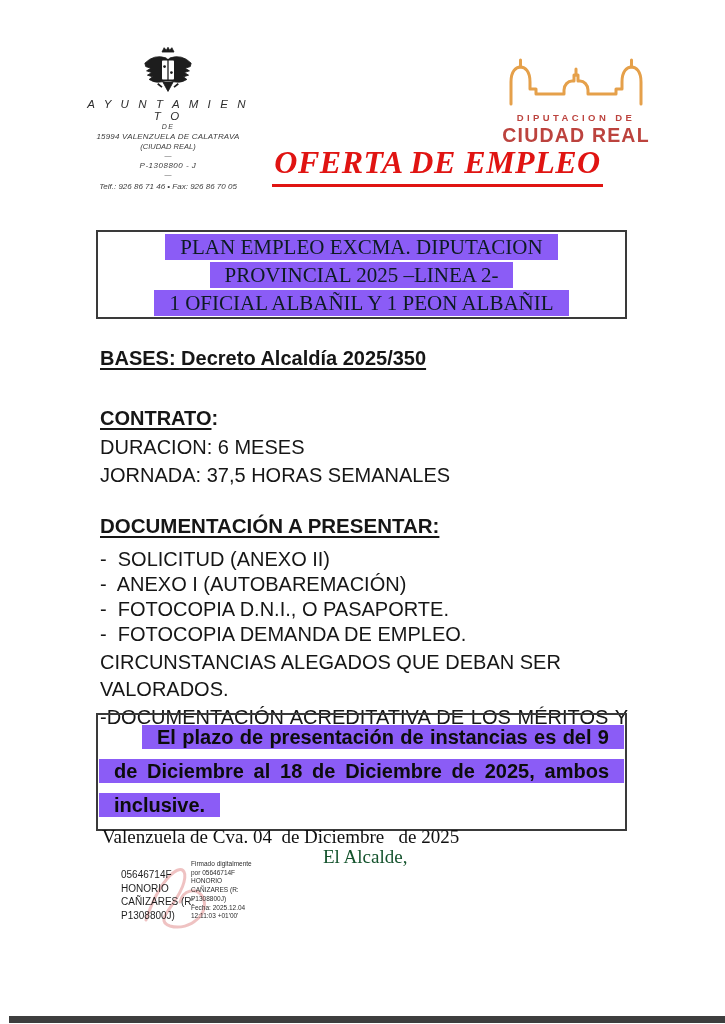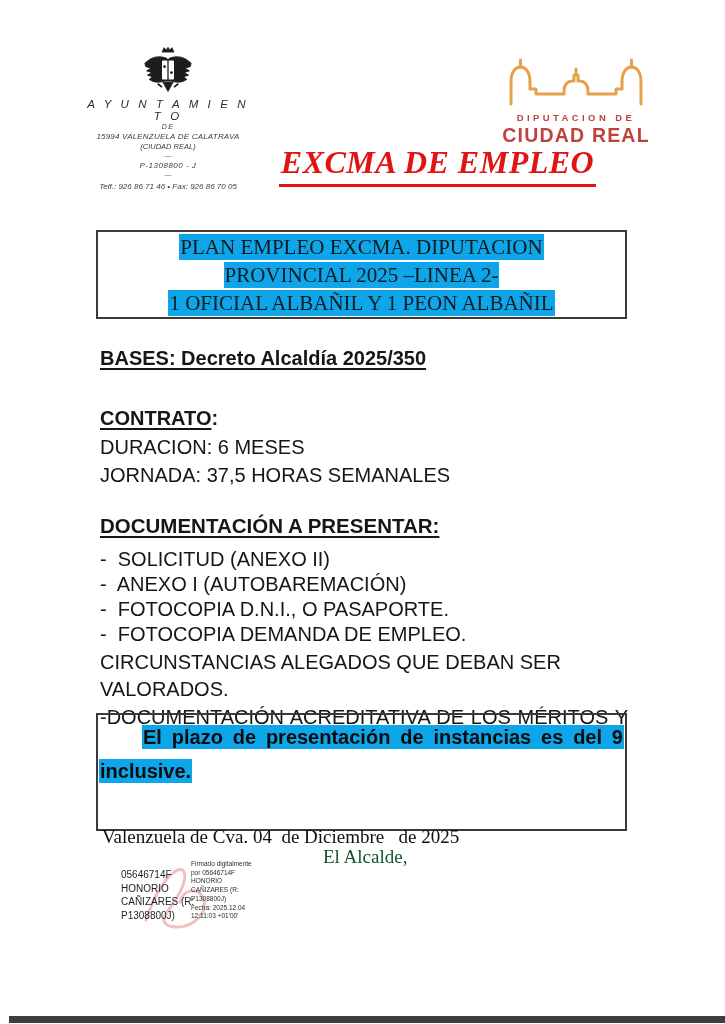--- a/index.html
+++ b/index.html
@@ -29,21 +29,21 @@
     font-style:italic;font-weight:bold;font-size:32px;letter-spacing:.5px;
     color:#e01412;border-bottom:3px solid #e01412;padding:0 2px 3px 2px;
   }
   
   .plan-box{
     position:absolute;left:96px;top:230px;width:527px;height:84px;
     border:2px solid #3a3a3a;text-align:center;
     font-family:"Liberation Serif","DejaVu Serif",serif;
     font-size:21px;line-height:28px;color:#0d1b22;padding-top:1px;
   }
-  .hl{background:#0ea5e9;padding:1px 1px;box-decoration-break:clone;}
+  .hl{background:#8b5cf6;padding:1px 15px;box-decoration-break:clone;}
   
   .bases{position:absolute;left:100px;top:347px;font-size:20px;font-weight:bold;}
   .u{text-decoration:underline;text-decoration-thickness:2px;text-underline-offset:3px;}
   .contrato{position:absolute;left:100px;top:404px;font-size:20px;line-height:28.5px;}
   .contrato .head{font-weight:bold;}
   .docs{position:absolute;left:100px;top:514px;width:528px;font-size:20px;}
   .docs .head{font-size:20.5px;font-weight:bold;margin-bottom:9px;}
   .docs .item{line-height:25px;white-space:pre;}
   .docs .para{line-height:26.5px;margin-top:2px;}
   .jfy{text-align:justify;text-align-last:justify;}
@@ -101,21 +101,21 @@
         <path d="M15.5 13 L15.5 6"></path>
         <path d="M126.5 13 L126.5 6"></path>
         <path d="M71 21 L71 15"></path>
       </g>
     </svg>
     <div class="dip-line1">DIPUTACION DE</div>
     <div class="dip-line2">CIUDAD REAL</div>
   </div>
 
   <div class="title-wrap">
-    <span class="title-text">EXCMA DE EMPLEO</span>
+    <span class="title-text">OFERTA DE EMPLEO</span>
   </div>
 
   <div class="plan-box">
     <div><span class="hl">PLAN EMPLEO EXCMA. DIPUTACION</span></div>
     <div><span class="hl">PROVINCIAL 2025 –LINEA 2-</span></div>
     <div><span class="hl">1 OFICIAL ALBAÑIL Y 1 PEON ALBAÑIL</span></div>
   </div>
 
   <div class="bases">
     <span class="u">BASES: Decreto Alcaldía 2025/350</span>
@@ -132,20 +132,21 @@
     <div class="item">-  SOLICITUD (ANEXO II)</div>
     <div class="item">-  ANEXO I (AUTOBAREMACIÓN)</div>
     <div class="item">-  FOTOCOPIA D.N.I., O PASAPORTE.</div>
     <div class="item">-  FOTOCOPIA DEMANDA DE EMPLEO.</div>
     <div class="para">CIRCUNSTANCIAS ALEGADOS QUE DEBAN SER VALORADOS.</div>
     <div class="para jfy">-DOCUMENTACIÓN ACREDITATIVA DE LOS MÉRITOS Y</div>
   </div>
 
   <div class="plazo-box">
     <div class="plazo-line plazo-indent jfy"><span class="hl">El plazo de presentación de instancias es del 9</span></div>
+    <div class="plazo-line jfy"><span class="hl">de Diciembre al 18 de Diciembre  de 2025, ambos</span></div>
     <div class="plazo-line"><span class="hl">inclusive.</span></div>
   </div>
 
   <div class="date-line serif">Valenzuela de Cva. 04  de Diciembre   de 2025</div>
   <div class="alcalde serif">El Alcalde,</div>
 
   <svg class="rubric" width="130" height="85" viewBox="0 0 130 85">
     <path d="M18 70 C 35 18, 62 8, 56 32 C 51 54, 24 70, 42 76 C 62 82, 84 62, 74 46 C 68 37, 55 40, 52 52" fill="none" stroke="rgba(219,120,120,0.45)" stroke-width="3" stroke-linecap="round"></path>
   </svg>
 

